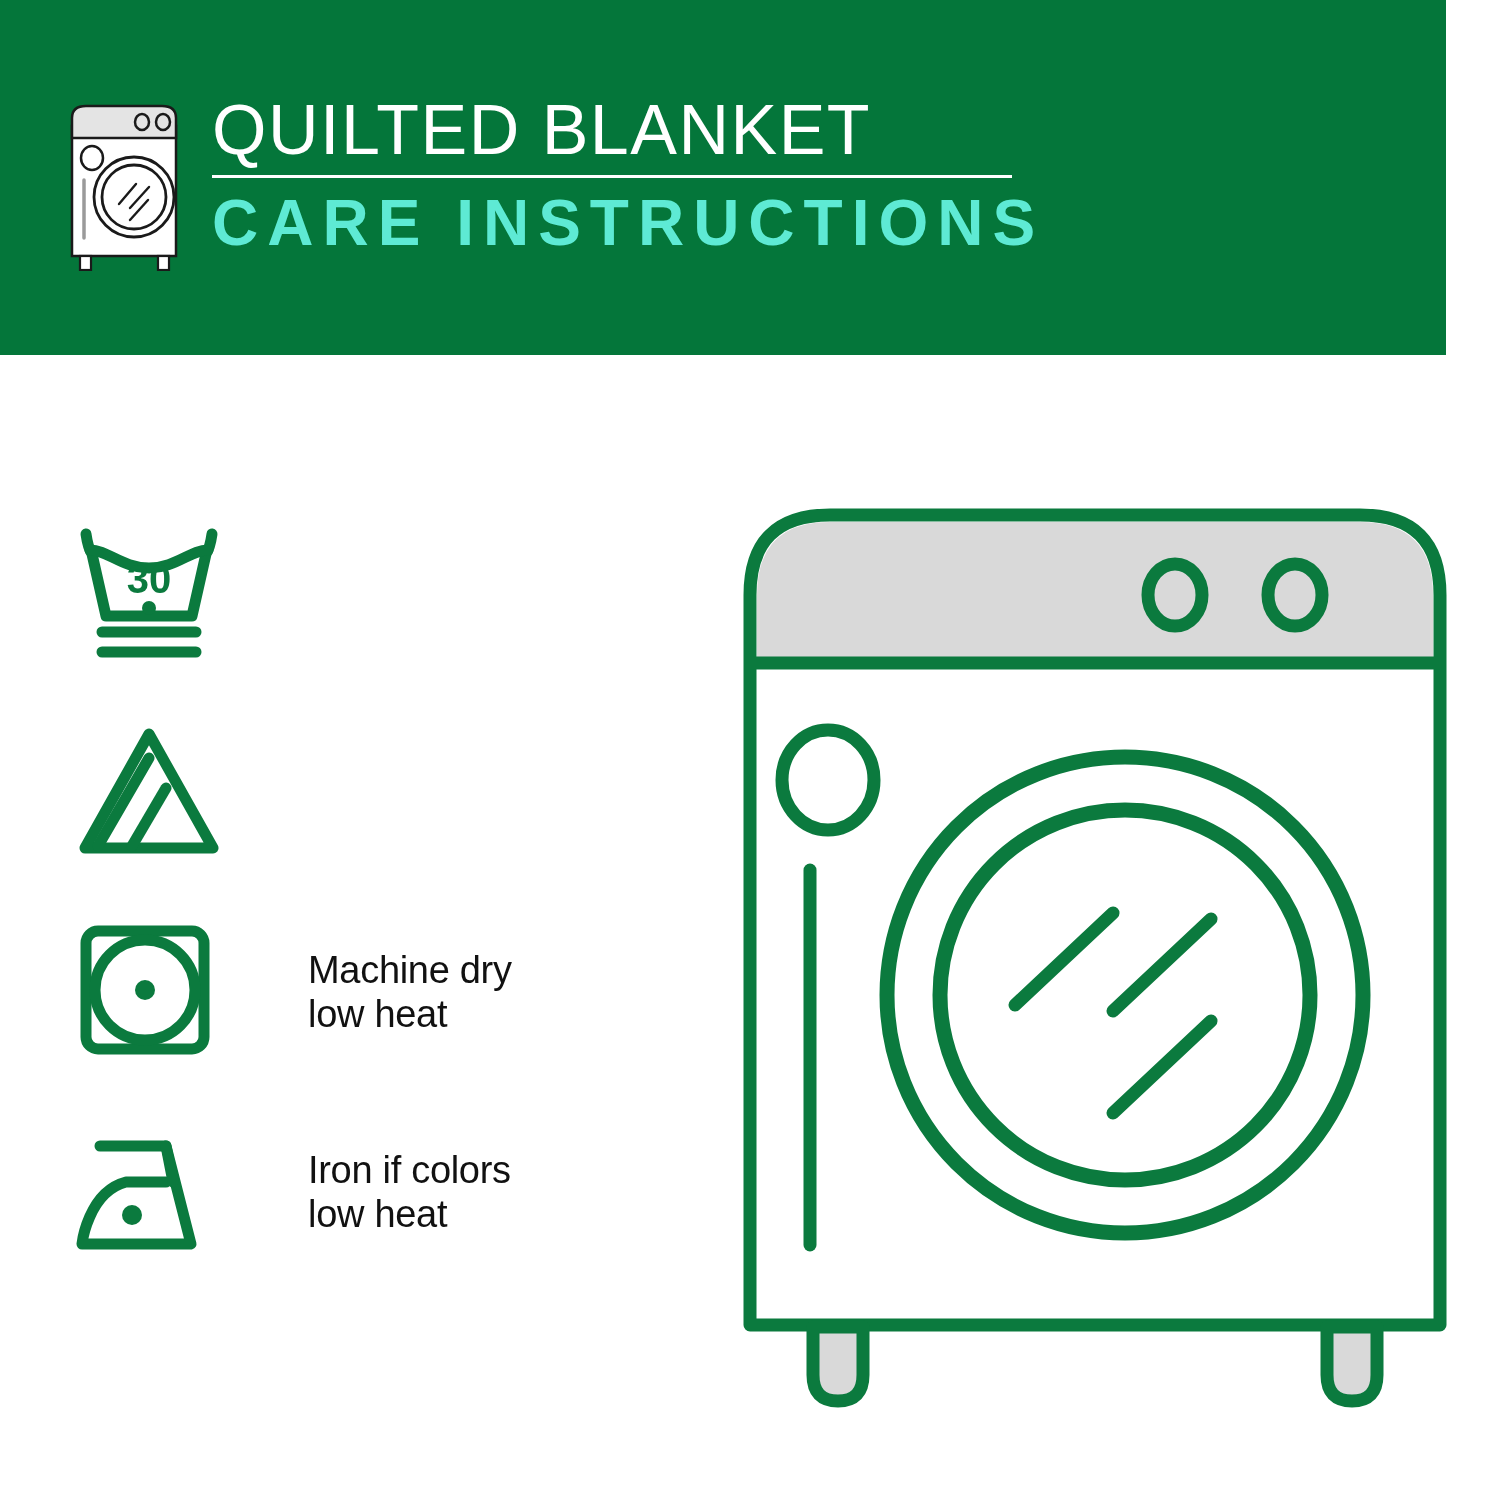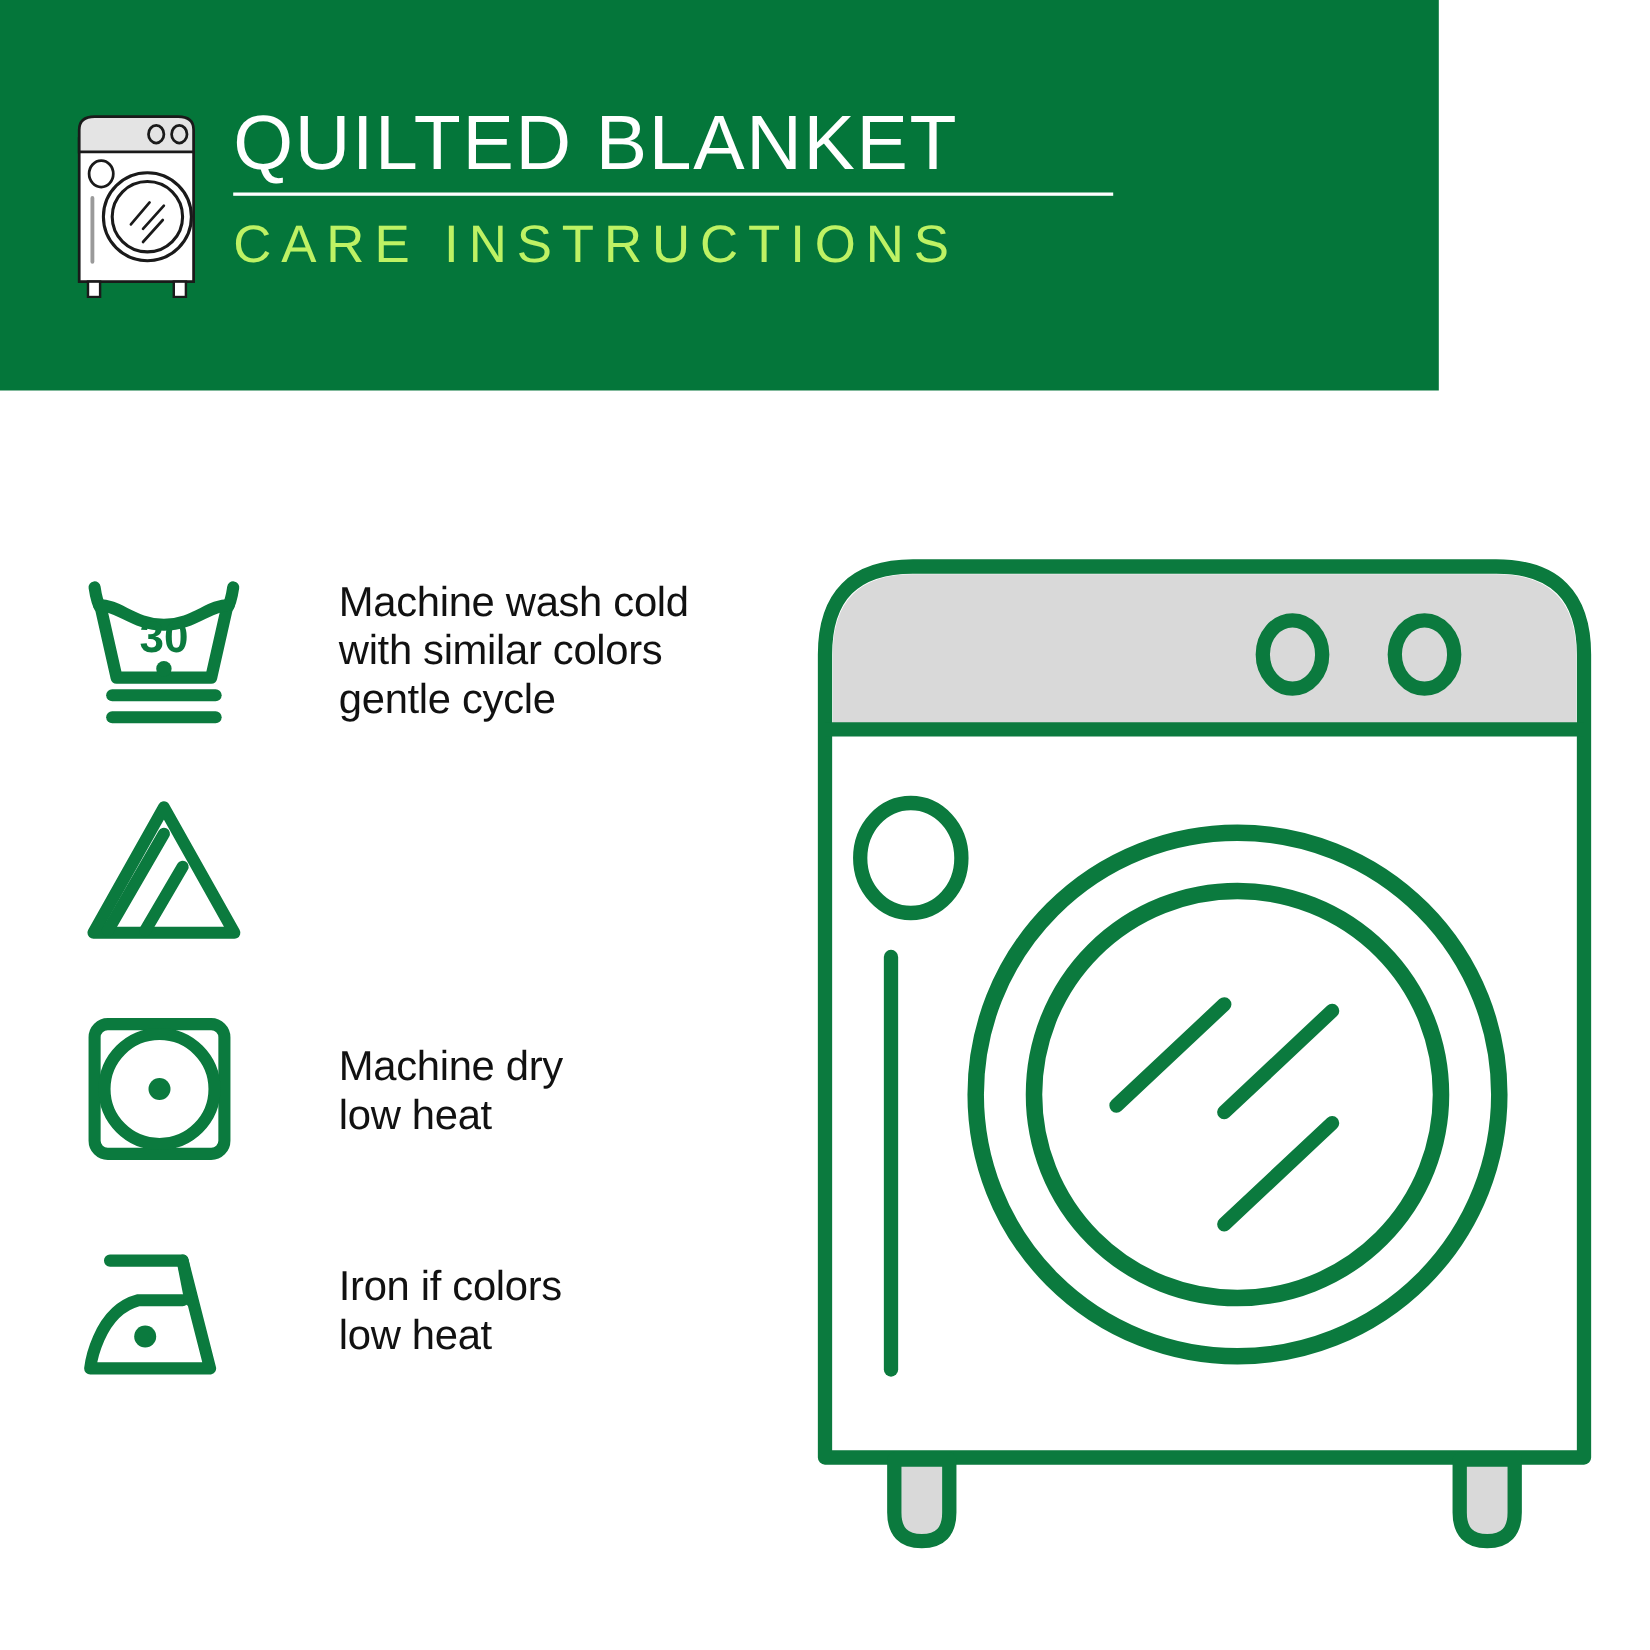--- a/index.html
+++ b/index.html
@@ -13,21 +13,21 @@
     font-family: "Liberation Sans", sans-serif;
     overflow: hidden;
     position: relative;
   }
 
   
   #header-band {
     position: absolute;
     left: 0;
     top: 0;
-    width: 1308px;
+    width: 1446px;
     height: 355px;
     background: #04763a;
   }
   #header-inner {
     position: absolute;
     left: 62px;
     top: 92px;
     display: flex;
     align-items: flex-start;
   }
@@ -51,25 +51,25 @@
     white-space: nowrap;
   }
   #header-divider {
     height: 3px;
     background: #ffffff;
     width: 800px;
     margin-top: 7px;
     margin-bottom: 9px;
   }
   #header-title-sub {
-    font-size: 48px;
+    font-size: 64px;
     line-height: 72px;
     letter-spacing: 9px;
-    color: #bef264;
-    font-weight: 400;
+    color: #5eead4;
+    font-weight: 700;
     white-space: nowrap;
   }
 
   
   #care-list {
     position: absolute;
     left: 0;
     top: 492px;
     width: 730px;
   }
@@ -155,23 +155,20 @@
         <g fill="none" stroke="#0b7a3e" stroke-width="11" stroke-linecap="round" stroke-linejoin="round">
           <path d="M16 14 C16 14 18 28 22 34 L36 96 L122 96 L136 34 C140 28 142 14 142 14"></path>
           <path d="M20 30 C38 30 52 48 79 48 C106 48 120 30 138 30"></path>
           <line x1="32" y1="112" x2="126" y2="112"></line>
           <line x1="32" y1="132" x2="126" y2="132"></line>
         </g>
         <text x="79" y="73" font-family="'Liberation Sans', sans-serif" font-size="40" font-weight="bold" fill="#0b7a3e" text-anchor="middle">30</text>
         <circle cx="79" cy="88" r="7" fill="#0b7a3e"></circle>
       </svg>
     </div>
-    <div class="care-label">Machine wash cold
-with similar colors
-gentle cycle</div>
   </div>
 
   <div class="care-row">
     <div class="care-symbol">
       <svg width="158" height="145" viewBox="0 0 158 145">
         <g fill="none" stroke="#0b7a3e" stroke-width="11" stroke-linecap="round" stroke-linejoin="round">
           <path d="M79 14 L143 128 L15 128 Z"></path>
           <line x1="79" y1="38" x2="28" y2="126"></line>
           <line x1="96" y1="68" x2="62" y2="126"></line>
         </g>

